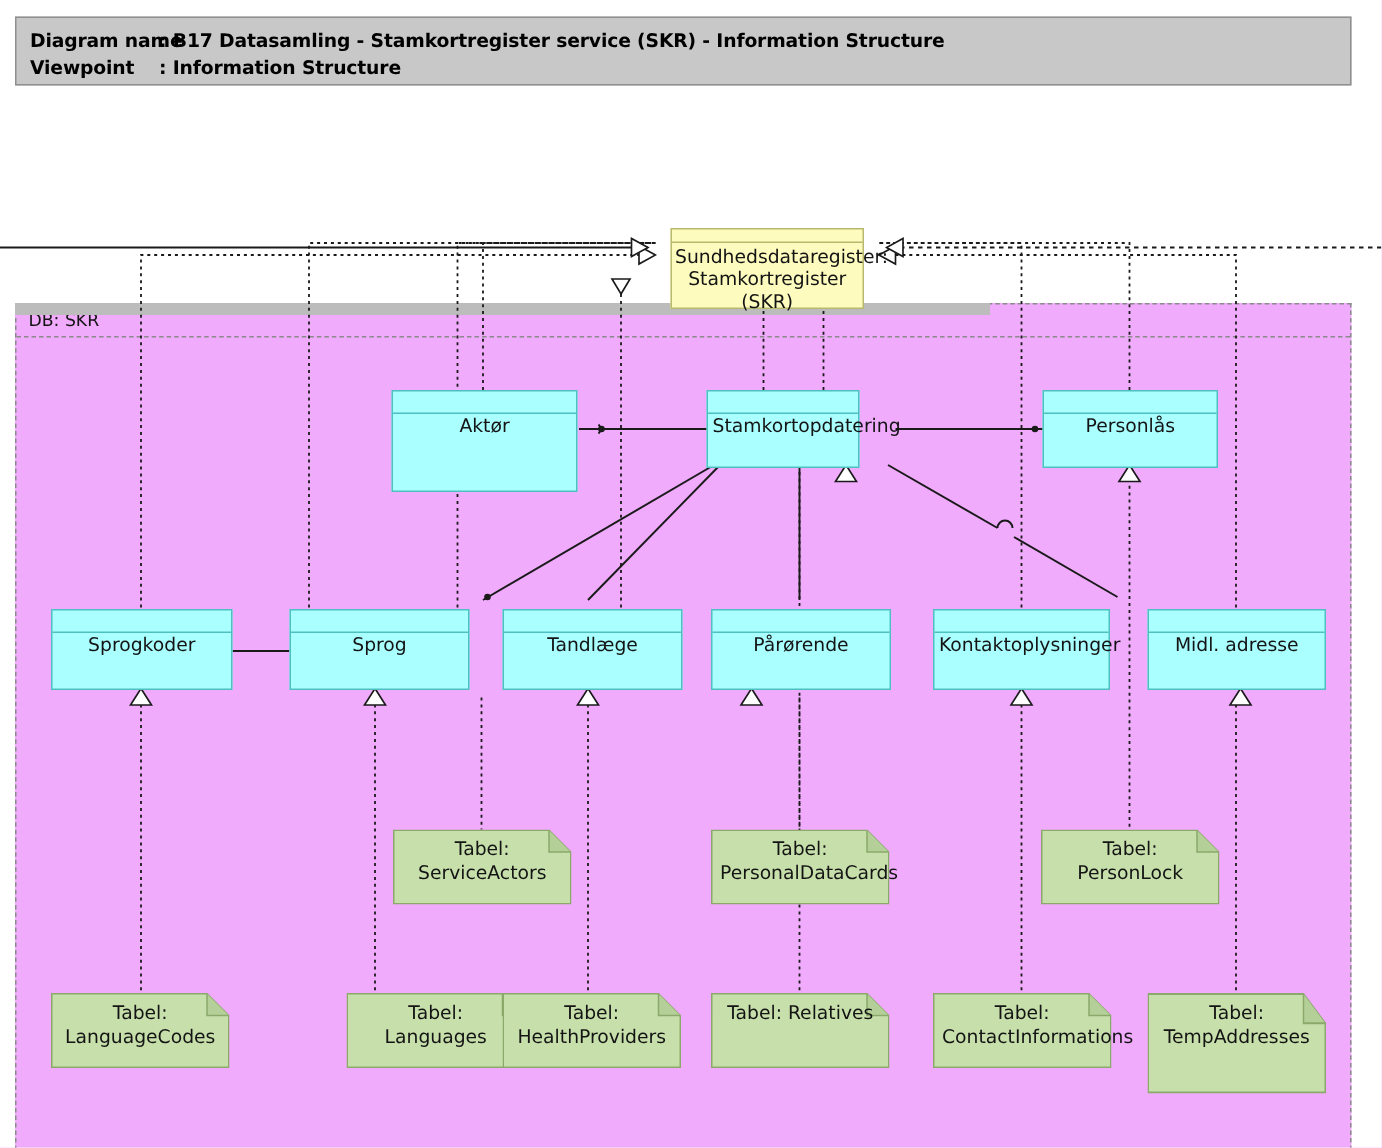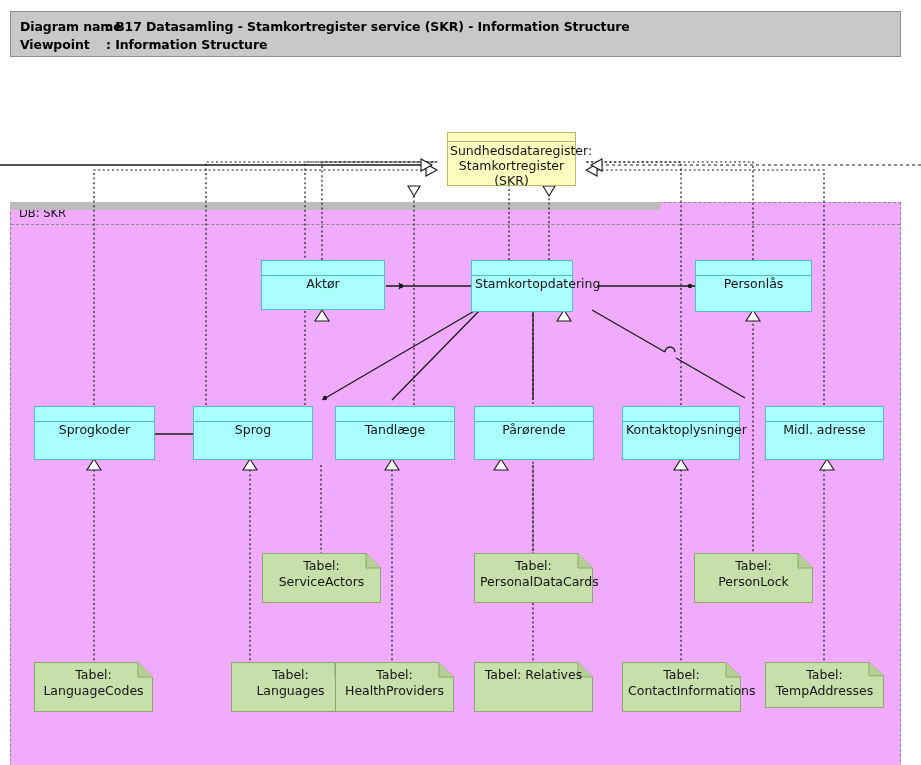--- a/index.html
+++ b/index.html
@@ -23,21 +23,21 @@
 
   
   .node{position:absolute;box-sizing:border-box;}
 
   .uml-box{background:#aaffff;border:1px solid #4fc0c0;}
   .uml-box .strip{position:absolute;left:0;top:0;right:0;height:15px;
     border-bottom:1px solid #4fc0c0;box-sizing:border-box;}
   .uml-box .label{position:absolute;left:0;right:0;top:16px;
     text-align:center;font-size:12.5px;color:#141414;line-height:14px;padding:0 3px;}
 
-  .svc-box{background:#fdfbbd;border:1px solid #b9b96e;}
+  .svc-box{background:#fdfbbd;border:1px solid #b9b96e;margin-top:20px;}
   .svc-box .strip{position:absolute;left:0;top:0;right:0;height:9px;
     border-bottom:1px solid #b9b96e;box-sizing:border-box;}
   .svc-box .label{position:absolute;left:0;right:0;top:10px;
     text-align:center;font-size:12.5px;color:#141414;line-height:15px;padding:0 2px;}
 
   .note{position:absolute;}
   .note .shape{position:absolute;left:0;top:0;width:100%;height:100%;}
   .note .label{position:absolute;left:0;right:0;top:5px;text-align:center;
     font-size:12.5px;color:#141414;line-height:16px;padding:0 6px;}
 
@@ -145,21 +145,21 @@
       <path d="M0,165 L432,165" stroke-width="1.3" marker-end="url(#htri-right)"></path>
       <path d="M921,165 L591,165" stroke-width="1.2" stroke-dasharray="3,3" marker-end="url(#htri-right)"></path>
     </g>
   </svg>
 
   <div class="node svc-box" style="left:447px;top:132px;width:129px;height:54px;">
     <div class="strip"></div>
     <div class="label">Sundhedsdataregister: Stamkortregister (SKR)</div>
   </div>
 
-  <div class="node uml-box" style="left:261px;top:260px;width:124px;height:50px;">
+  <div class="node uml-box" style="left:261px;top:260px;width:124px;height:68px;">
     <div class="strip"></div>
     <div class="label">Aktør</div>
   </div>
 
   <div class="node uml-box" style="left:471px;top:260px;width:102px;height:52px;">
     <div class="strip"></div>
     <div class="label">Stamkortopdatering</div>
   </div>
 
   <div class="node uml-box" style="left:695px;top:260px;width:117px;height:52px;">
@@ -254,21 +254,21 @@
   </div>
 
   <div class="note" style="left:622px;top:662px;width:119px;height:50px;">
     <svg class="shape" viewBox="0 0 119 50" preserveAspectRatio="none">
       <path d="M0.5,0.5 H104 L118.5,15 V49.5 H0.5 Z" fill="#c7e0ab" stroke="#8aa96b" stroke-width="1"></path>
       <path d="M104,0.5 V15 H118.5" fill="#b5cf99" stroke="#8aa96b" stroke-width="1"></path>
     </svg>
     <div class="label">Tabel: ContactInformations</div>
   </div>
 
-  <div class="note" style="left:765px;top:662px;width:119px;height:46px;border-radius:17px;">
+  <div class="note" style="left:765px;top:662px;width:119px;height:67px;border-radius:17px;">
     <svg class="shape" viewBox="0 0 119 50" preserveAspectRatio="none">
       <path d="M0.5,0.5 H104 L118.5,15 V49.5 H0.5 Z" fill="#c7e0ab" stroke="#8aa96b" stroke-width="1"></path>
       <path d="M104,0.5 V15 H118.5" fill="#b5cf99" stroke="#8aa96b" stroke-width="1"></path>
     </svg>
     <div class="label">Tabel: TempAddresses</div>
   </div>
 
 </div>
 
 </body></html>

